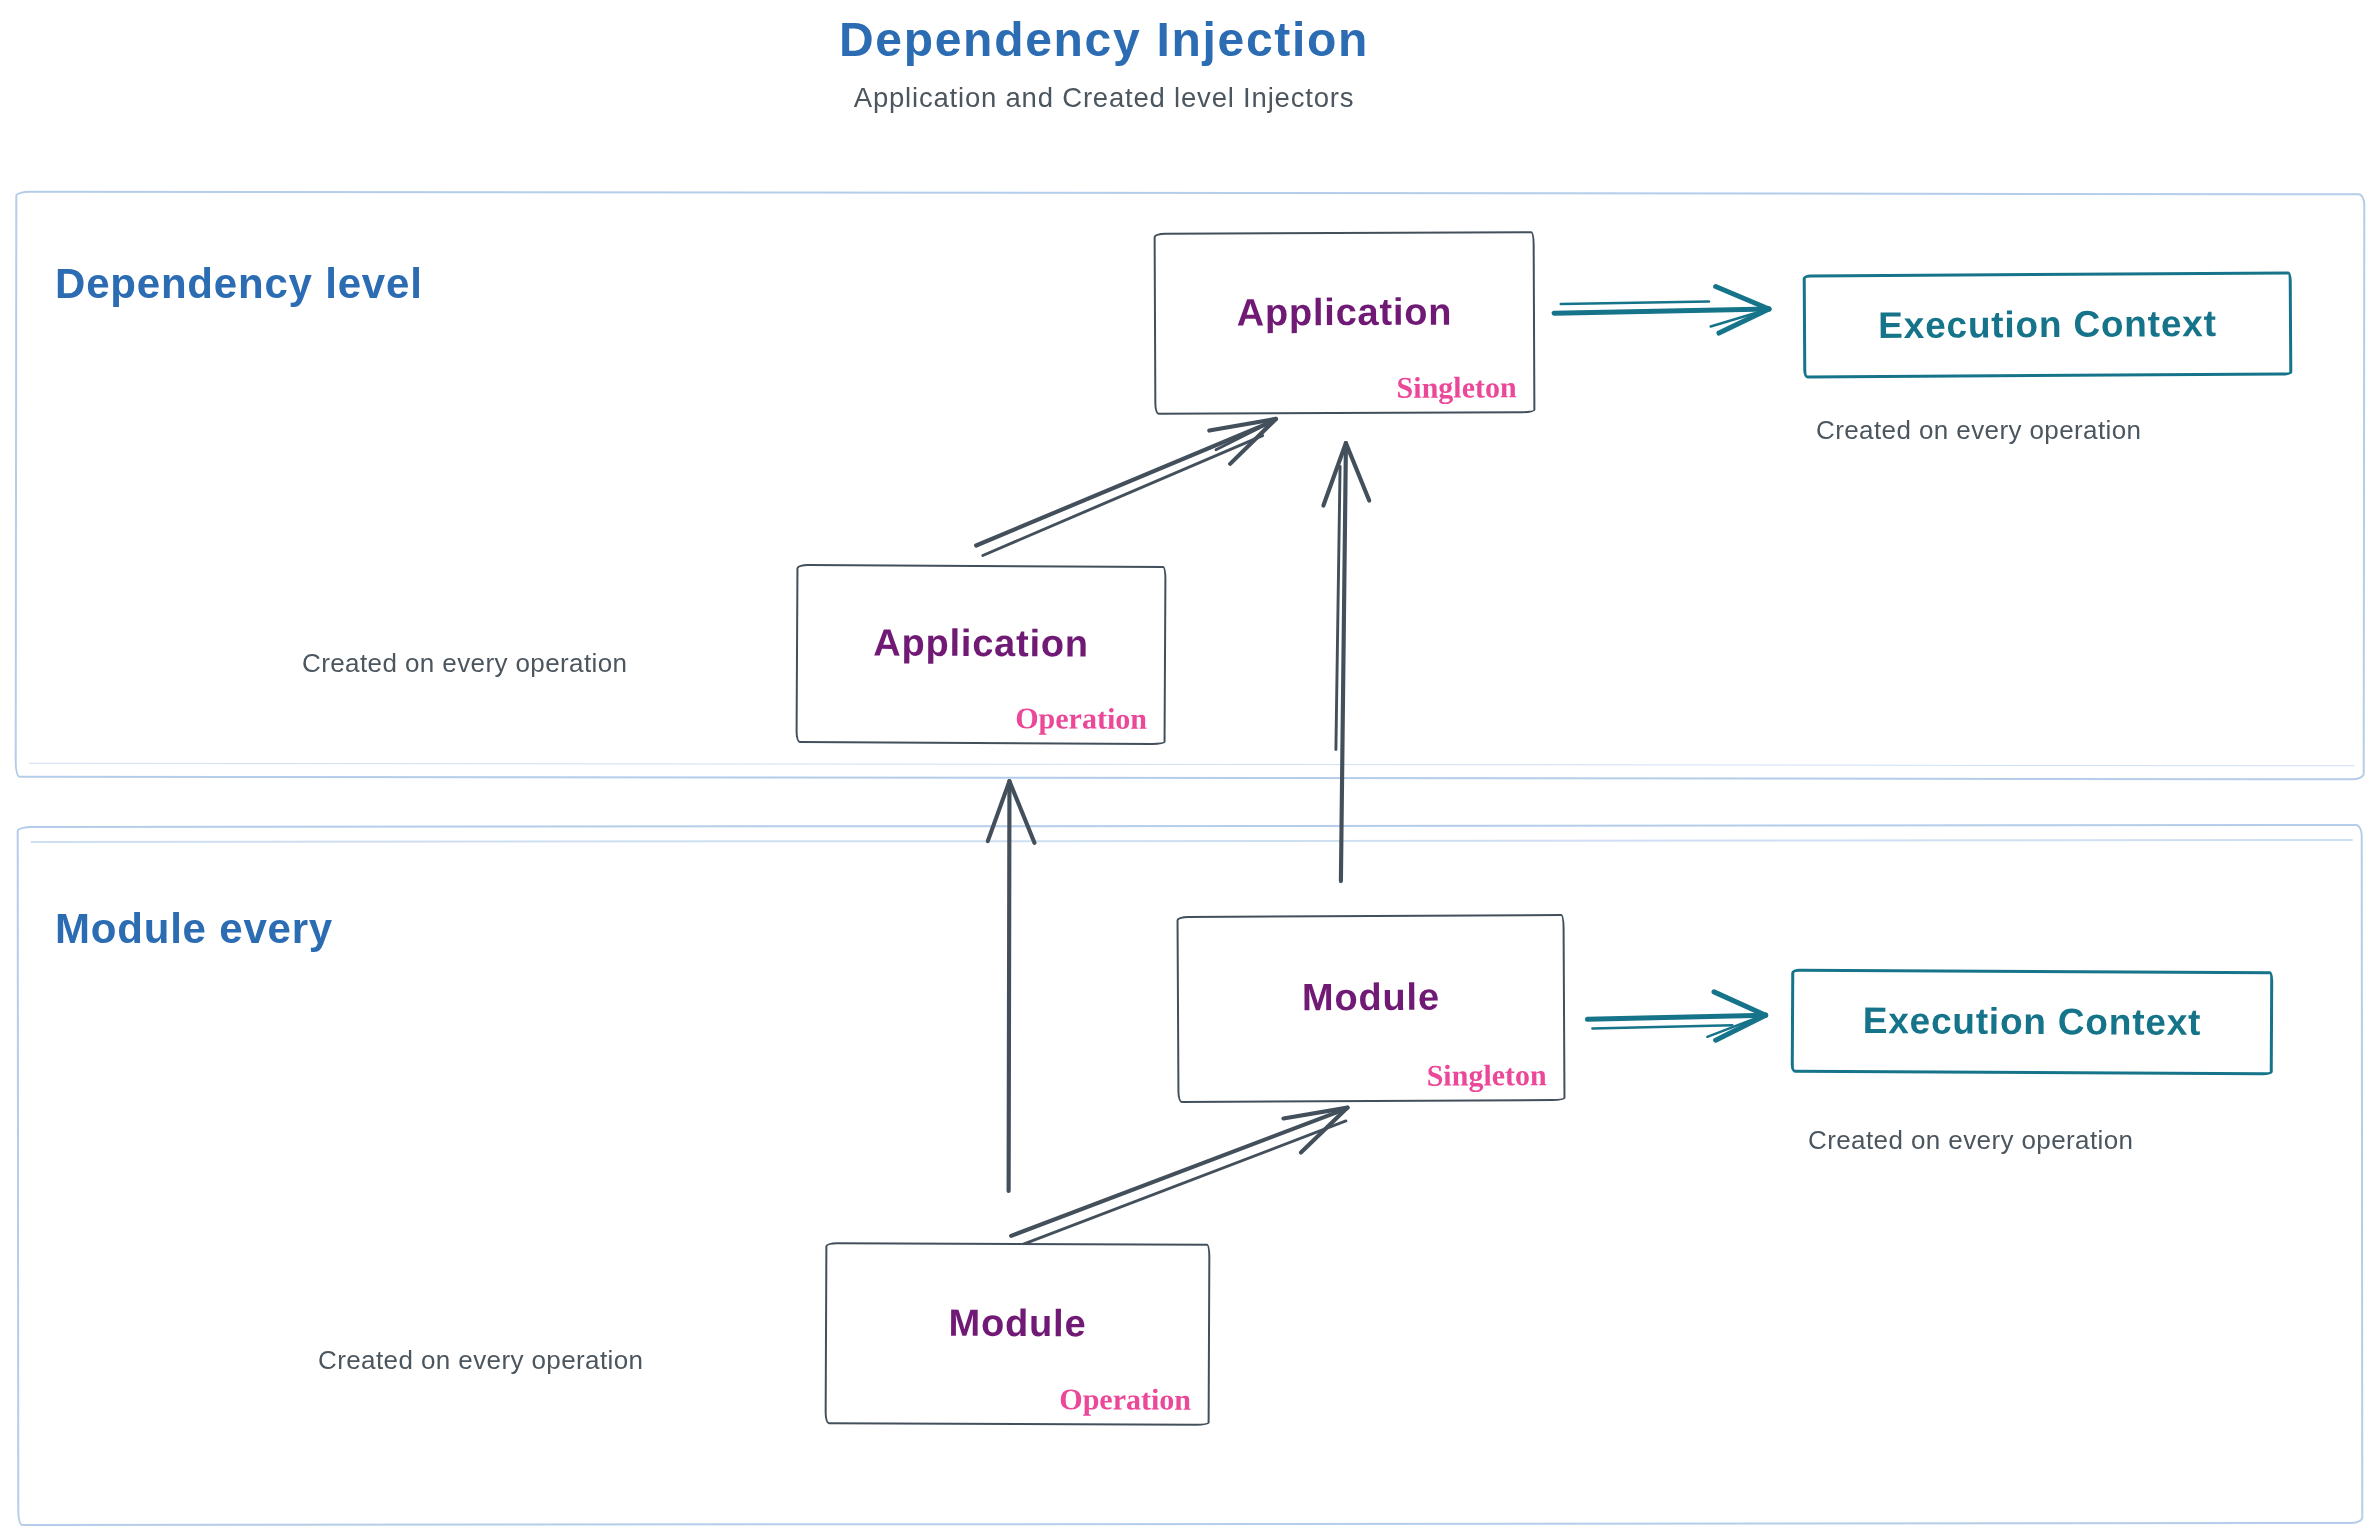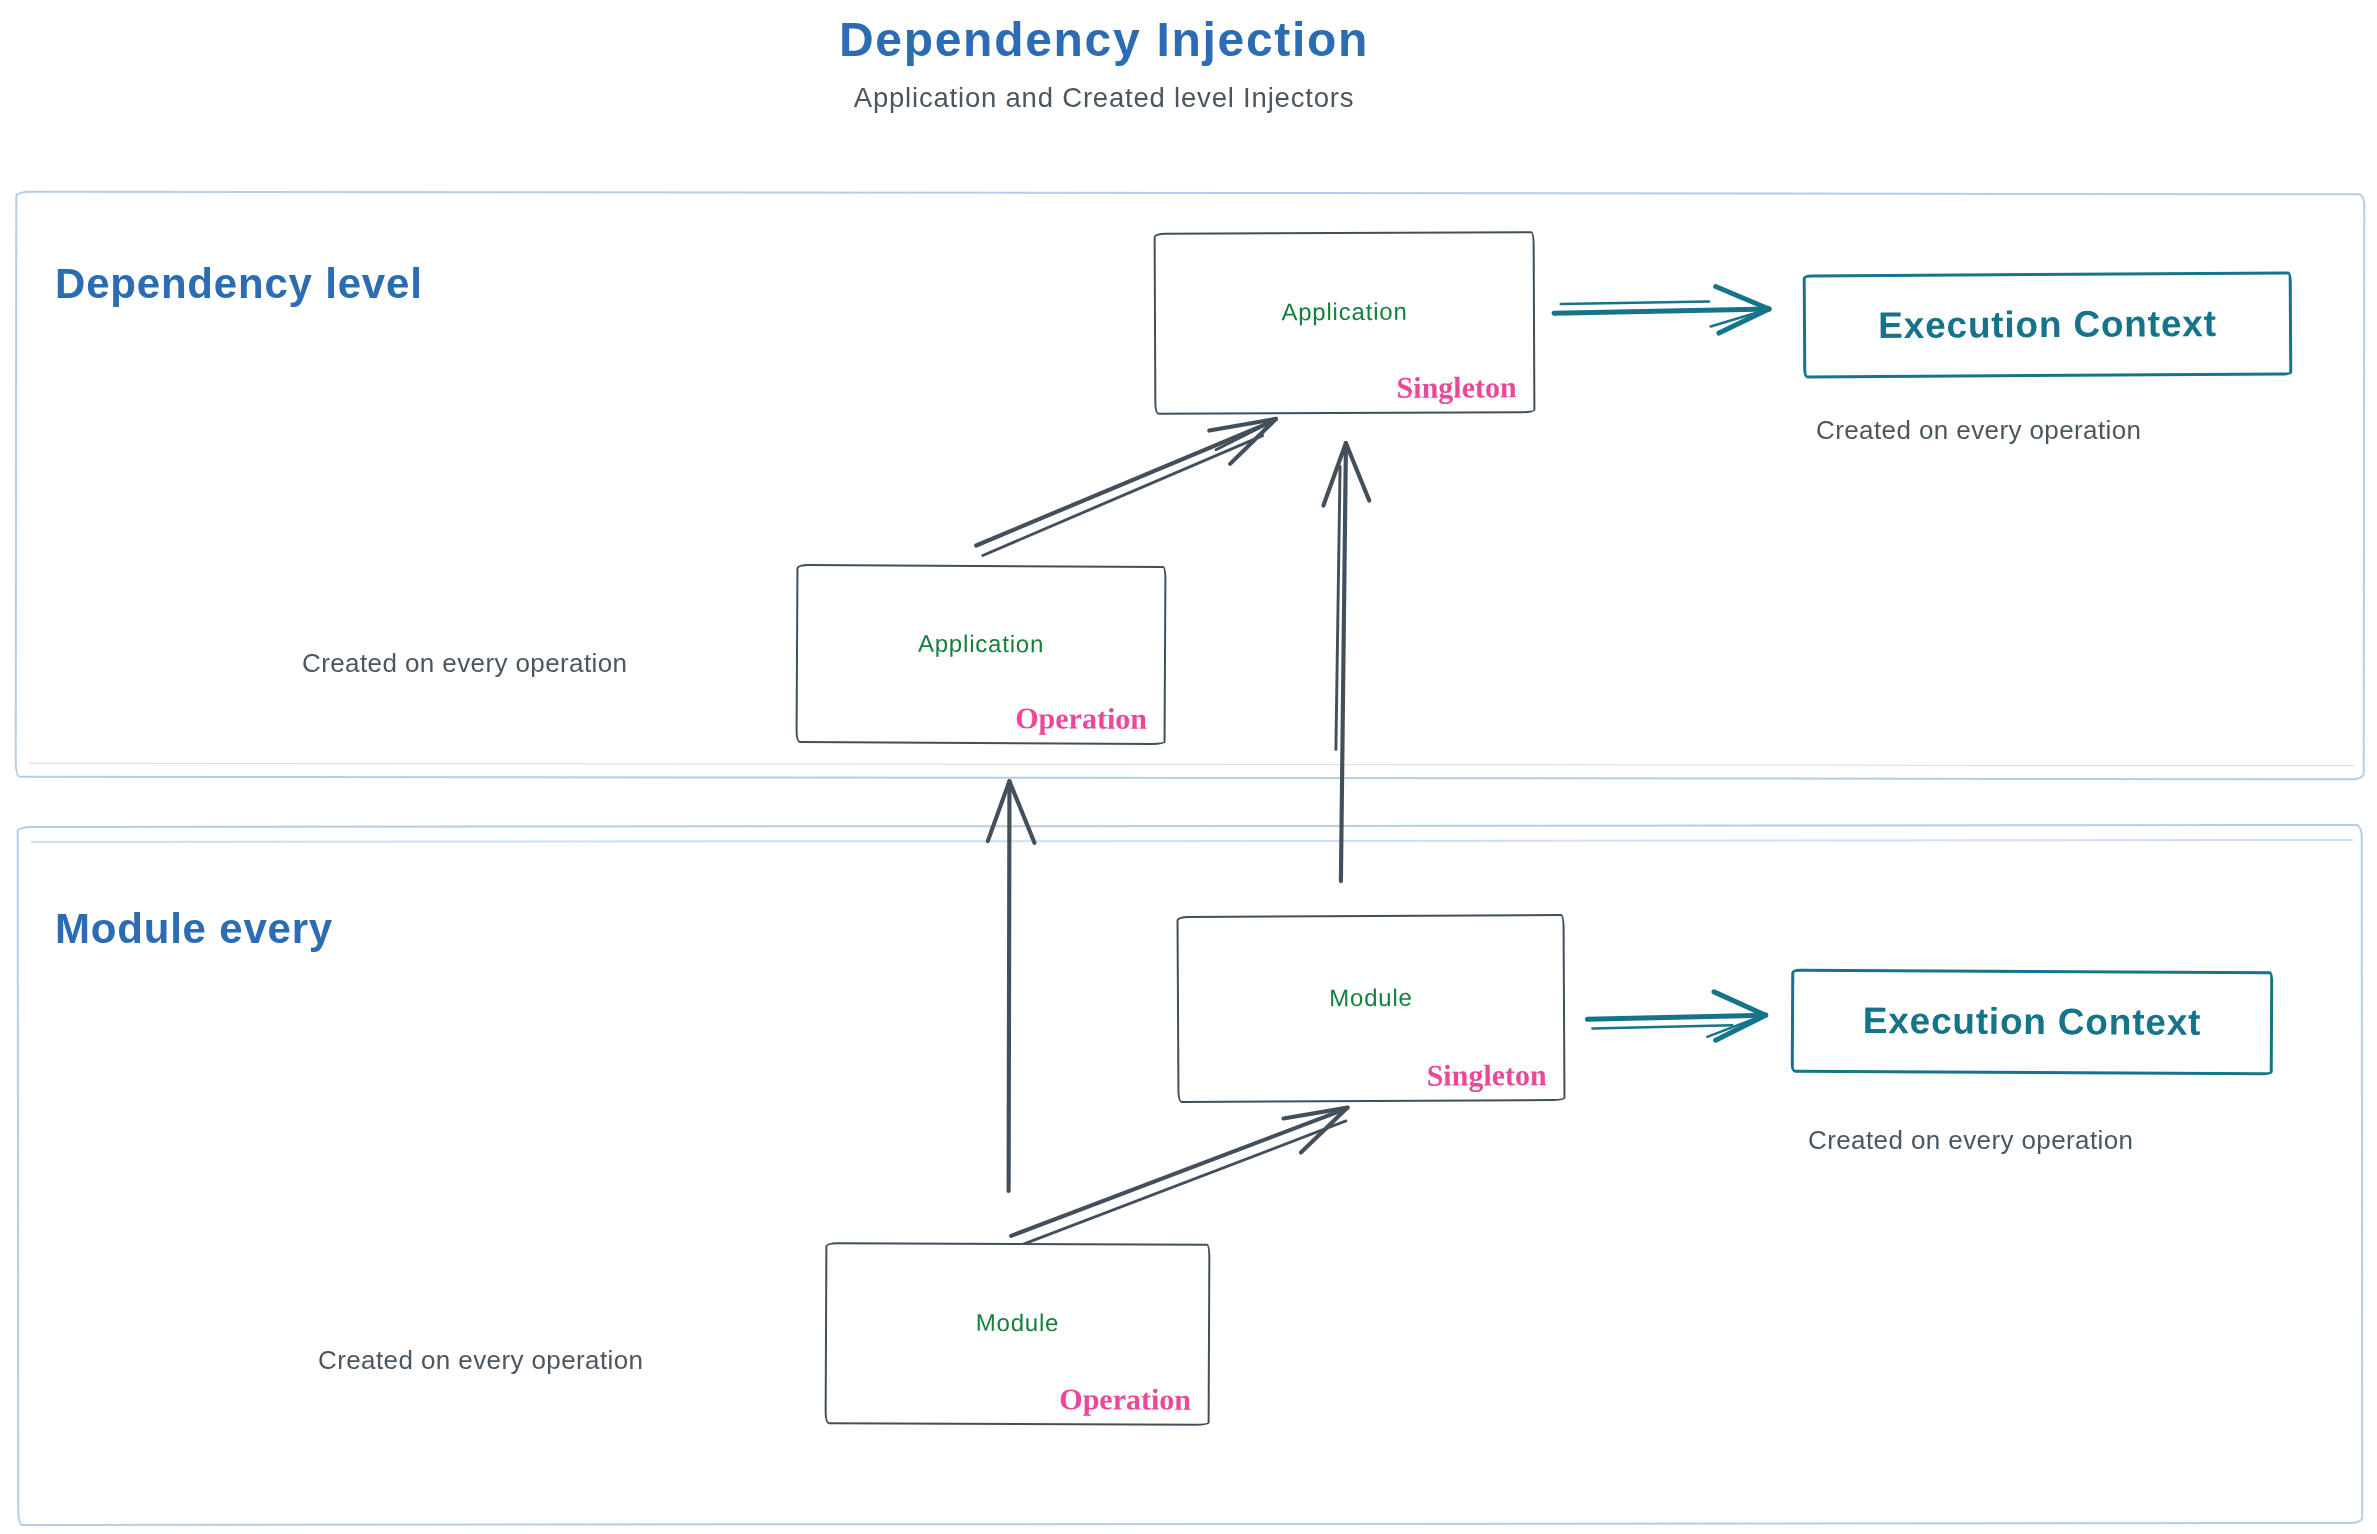--- a/index.html
+++ b/index.html
@@ -34,21 +34,21 @@
     position:absolute;color:#2b6cb3;font-size:42px;font-weight:600;letter-spacing:0.8px;
   }
   #app-level-label{left:55px;top:260px;}
   #module-level-label{left:55px;top:905px;}
   
   .sketch-box{
     position:absolute;border:2.9px solid #43505c;background:#ffffff;
     border-radius:11.7px 3.3px 13.3px 4.2px / 4.2px 13.3px 3.3px 11.7px;
     display:flex;align-items:center;justify-content:center;
   }
-  .box-title{color:#15803d;font-size:24px;font-weight:400;letter-spacing:0.8px;padding-bottom:21.7px;}
+  .box-title{color:#701a75;font-size:38px;font-weight:700;letter-spacing:0.8px;padding-bottom:21.7px;}
   .box-scope{
     position:absolute;right:16.7px;bottom:6.7px;color:#ec4899;font-size:30px;font-weight:600;font-family:Liberation Serif, serif;
   }
   #app-singleton-box{left:1154px;top:232px;width:377px;height:178px;transform:rotate(-0.25deg);}
   #app-operation-box{left:796px;top:565px;width:366px;height:175px;transform:rotate(0.3deg);}
   #module-singleton-box{left:1177px;top:915px;width:384px;height:183px;transform:rotate(-0.3deg);}
   #module-operation-box{left:825px;top:1243px;width:381px;height:178px;transform:rotate(0.25deg);}
   
   .exec-box{
     position:absolute;border:3.3px solid #16748a;background:#ffffff;

